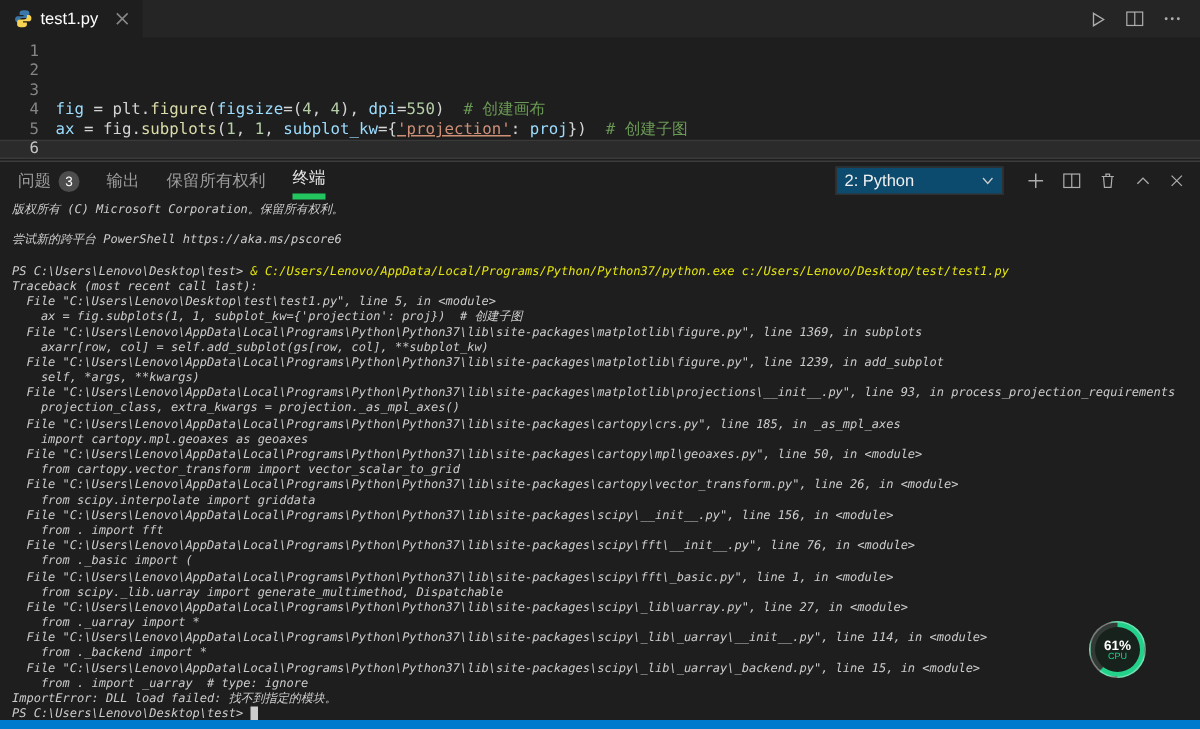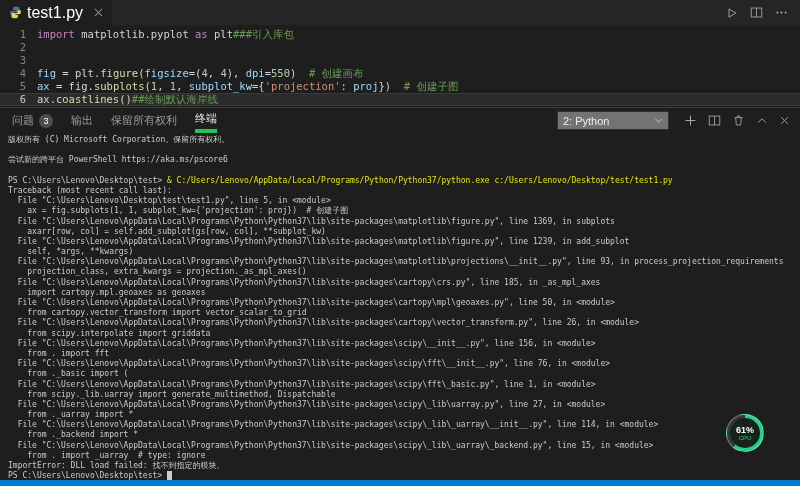--- a/index.html
+++ b/index.html
@@ -10,21 +10,21 @@
     font-family:"Liberation Sans", sans-serif;
     display:flex; flex-direction:column;
   }
   
   .tabs-row {
     height:25px; flex:none; background:#252526;
     display:flex; align-items:stretch; justify-content:space-between;
   }
   .tab {
     display:flex; align-items:center; gap:5px; padding:0 9px;
-    background:#1e1e1e; font-size:16px; color:#ffffff; min-width:92px;
+    background:#1e1e1e; font-size:11px; color:#ffffff; min-width:92px;
     border-right:1px solid #252526;
     text-align:center;
   }
   .tab-label { white-space:nowrap; }
   .tab-close { display:flex; align-items:center; margin-left:6px; opacity:.8; cursor:pointer; }
   .tab-actions { display:flex; align-items:center; gap:12px; padding-right:12px; }
   .icon-btn { display:flex; align-items:center; cursor:pointer; opacity:.85; }
   
   .editor {
     height:82px; flex:none; padding-top:3px;
@@ -33,51 +33,51 @@
   }
   .code-line { display:flex; height:13px; line-height:13px; white-space:pre; }
   .code-line.current { background:rgba(130,130,130,.13); box-shadow:inset 0 1px 0 rgba(255,255,255,.07), inset 0 -1px 0 rgba(255,255,255,.07); }
   .line-num { width:26px; flex:none; text-align:right; color:#858585; margin-right:11px; }
   .code-line.current .line-num { color:#c6c6c6; }
   .tok-kw { color:#c586c0; }
   .tok-plain { color:#d4d4d4; }
   .tok-var { color:#9cdcfe; }
   .tok-fn { color:#dcdcaa; }
   .tok-num { color:#b5cea8; }
-  .tok-str { color:#ce9178; }
+  .tok-str { color:#ce9178;text-decoration:underline; }
   .tok-comment { color:#6a9955; }
   
   .panel { flex:1; display:flex; flex-direction:column; border-top:1px solid #3c3c3c; min-height:0; }
   .panel-header {
     height:25px; flex:none; display:flex; align-items:center;
     justify-content:space-between; padding:0 10px 0 12px;
   }
   .panel-tabs { display:flex; align-items:center; height:100%; }
   .panel-tab {
     display:inline-flex; align-items:center; gap:5px; height:100%;
     margin-right:18px; font-size:11px; color:#9d9d9d; cursor:pointer; white-space:nowrap;
   }
   .panel-tab.active { color:#e7e7e7; border-bottom:4px solid #22c55e; }
   .badge {
     width:14px; height:14px; border-radius:50%; background:#4d4d4d; color:#ffffff;
     font-size:9px; display:inline-flex; align-items:center; justify-content:center;
   }
   .panel-actions { display:flex; align-items:center; gap:11px; }
   .terminal-picker {
-    width:112px; height:19px; background:#737373; border:1px solid #303030;
+    width:112px; height:19px; background:#0c4a6e; border:1px solid #303030;
     color:#f0f0f0; font-size:11px; display:flex; align-items:center;
     justify-content:space-between; padding:0 5px; cursor:pointer; margin-right:4px;
   }
   
   .terminal {
     flex:1; overflow:hidden; padding:2px 0 0 8px;
     font-family:"DejaVu Sans Mono","Liberation Mono",monospace;
     font-size:8px; line-height:10.2px; white-space:pre; color:#cccccc;
   }
-  .term-line { height:10.2px; }
+  .term-line { height:10.2px;font-style:italic; }
   .t-plain { color:#cccccc; }
   .t-cmd { color:#e5e510; }
   .t-cursor { display:inline-block; width:5px; height:9px; background:#cccccc; vertical-align:text-bottom; }
   
   .gauge {
     position:absolute; right:36px; top:414px; width:38px; height:38px;
     border-radius:50%; border:1px solid rgba(255,255,255,.35);
     display:flex; align-items:center; justify-content:center;
   }
   .gauge-inner {
@@ -127,26 +127,26 @@
             <circle cx="3" cy="8" r="1.2" fill="#c5c5c5"></circle>
             <circle cx="8" cy="8" r="1.2" fill="#c5c5c5"></circle>
             <circle cx="13" cy="8" r="1.2" fill="#c5c5c5"></circle>
           </svg>
       </span>
     </div>
   </div>
 
   <div class="editor">
     <div>
-        <div class="code-line"><span class="line-num">1</span><span><span class="tok-kw">import</span><span class="tok-plain"> matplotlib.pyplot </span><span class="tok-kw">as</span><span class="tok-plain"> plt</span><span class="tok-comment">###引入库包</span></span></div>
+        <div class="code-line"><span class="line-num">1</span></div>
         <div class="code-line"><span class="line-num">2</span></div>
         <div class="code-line"><span class="line-num">3</span></div>
         <div class="code-line"><span class="line-num">4</span><span><span class="tok-var">fig</span><span class="tok-plain"> = plt.</span><span class="tok-fn">figure</span><span class="tok-plain">(</span><span class="tok-var">figsize</span><span class="tok-plain">=(</span><span class="tok-num">4</span><span class="tok-plain">, </span><span class="tok-num">4</span><span class="tok-plain">), </span><span class="tok-var">dpi</span><span class="tok-plain">=</span><span class="tok-num">550</span><span class="tok-plain">)  </span><span class="tok-comment"># 创建画布</span></span></div>
         <div class="code-line"><span class="line-num">5</span><span><span class="tok-var">ax</span><span class="tok-plain"> = fig.</span><span class="tok-fn">subplots</span><span class="tok-plain">(</span><span class="tok-num">1</span><span class="tok-plain">, </span><span class="tok-num">1</span><span class="tok-plain">, </span><span class="tok-var">subplot_kw</span><span class="tok-plain">={</span><span class="tok-str">'projection'</span><span class="tok-plain">: </span><span class="tok-var">proj</span><span class="tok-plain">})  </span><span class="tok-comment"># 创建子图</span></span></div>
-        <div class="code-line current"><span class="line-num">6</span><span><span class="tok-plain">ax.</span><span class="tok-fn">coastlines</span><span class="tok-plain">()</span><span class="tok-comment">##绘制默认海岸线</span></span></div>
+        <div class="code-line current"><span class="line-num">6</span></div>
       </div>
   </div>
 
   <div class="panel">
     <div class="panel-header">
       <div class="panel-tabs">
           <div class="panel-tab">
             <span>问题</span>
             <span class="badge">3</span>
           </div>

